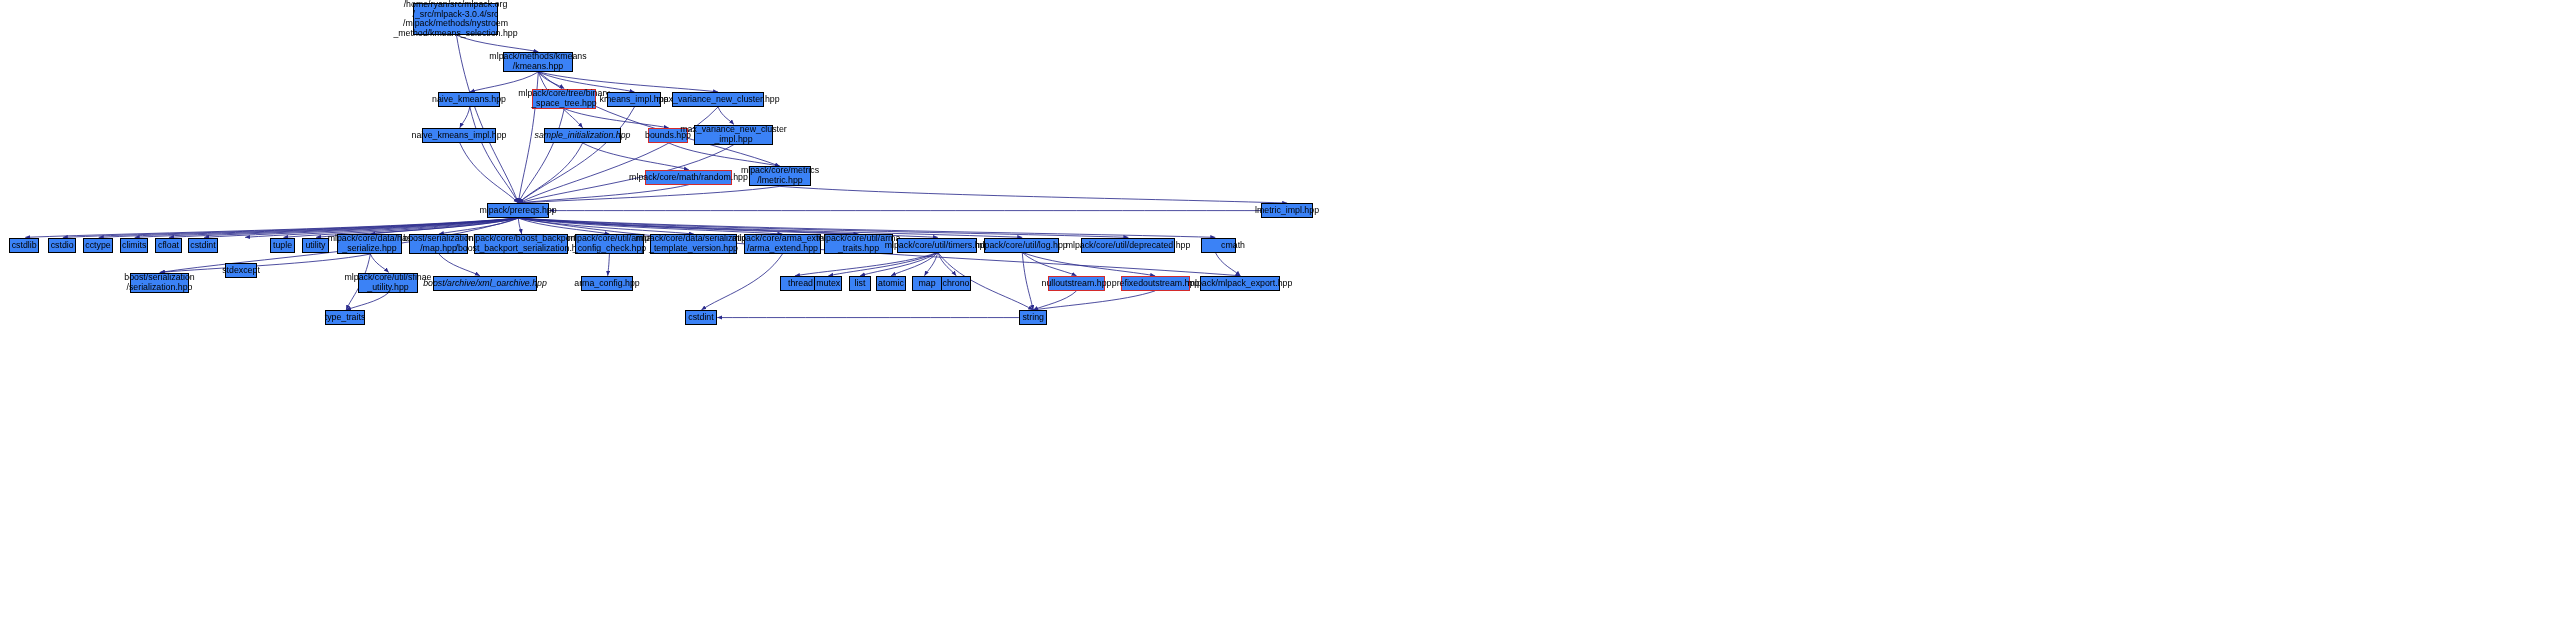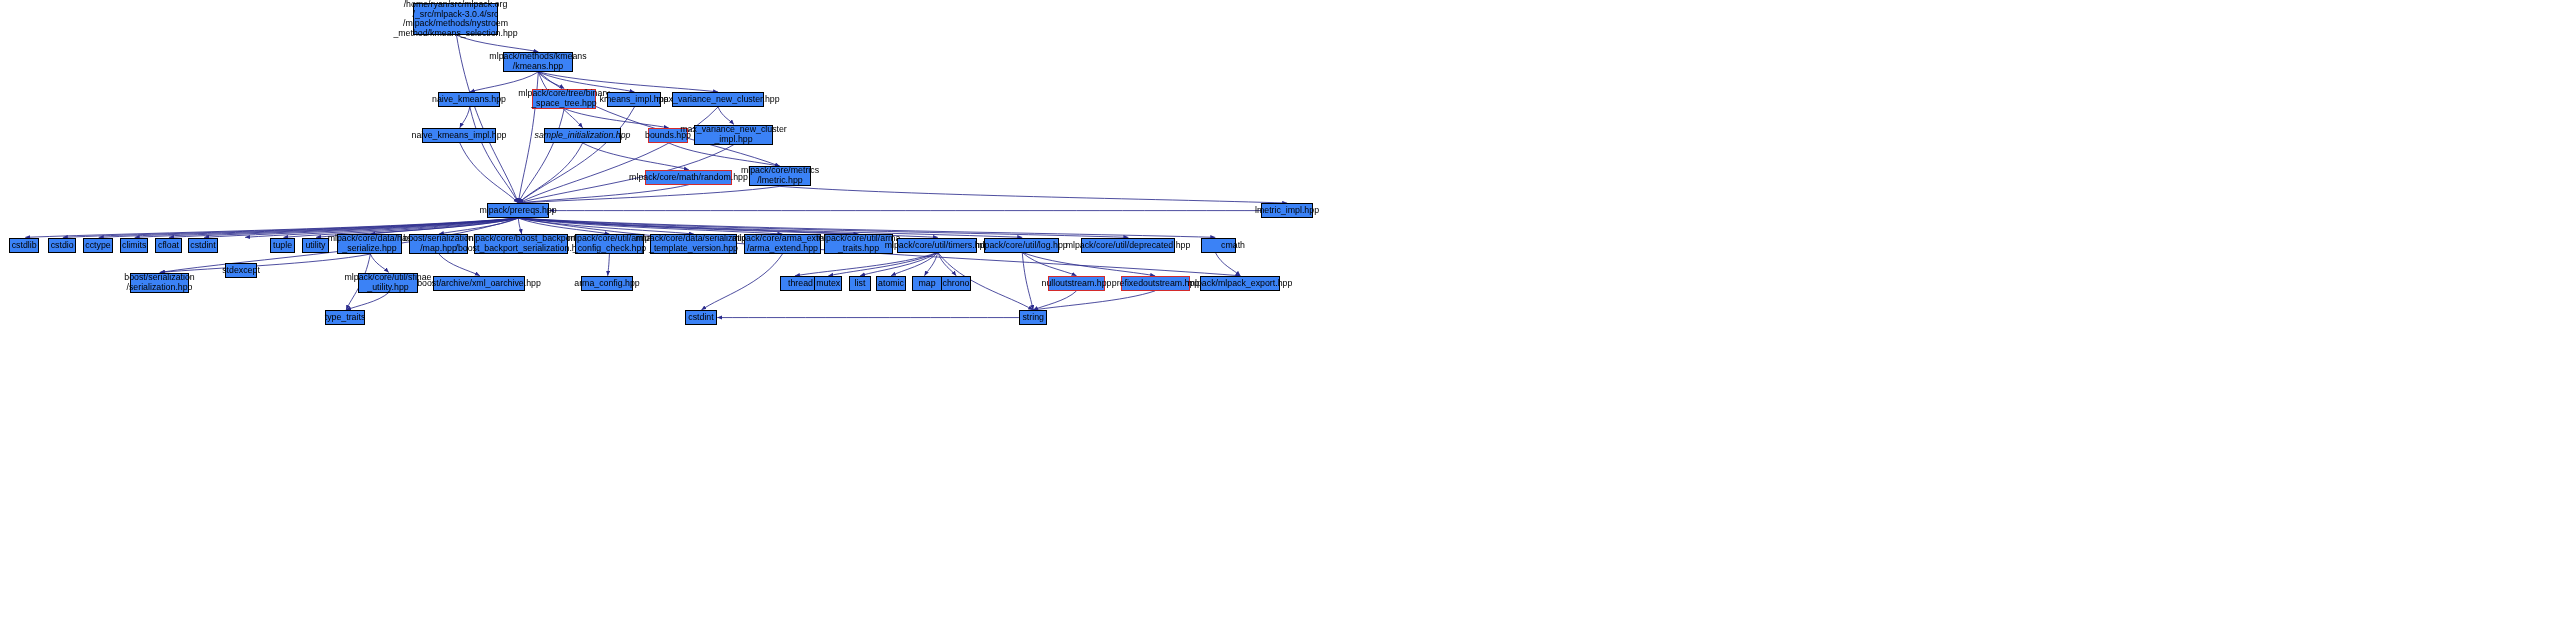--- a/index.html
+++ b/index.html
@@ -142,21 +142,21 @@
       <div class="node plain" style="left: 824px; top: 234px; width: 69px; height: 20px;">mlpack/core/util/arma
 _traits.hpp</div>
       <div class="node plain" style="left: 897px; top: 238px; width: 80px; height: 15px;">mlpack/core/util/timers.hpp</div>
       <div class="node plain" style="left: 984px; top: 238px; width: 75px; height: 15px;">mlpack/core/util/log.hpp</div>
       <div class="node plain" style="left: 1081px; top: 238px; width: 94px; height: 15px;">mlpack/core/util/deprecated.hpp</div>
       <div class="node plain" style="left: 1201px; top: 238px; width: 28.4px; height: 15px; padding-left: 31px;">cmath</div>
       <div class="node plain" style="left: 130px; top: 273px; width: 59px; height: 20px;">boost/serialization
 /serialization.hpp</div>
       <div class="node plain" style="left: 358px; top: 273px; width: 60px; height: 20px;">mlpack/core/util/sfinae
 _utility.hpp</div>
-      <div class="node plain" style="left: 433px; top: 276px; width: 92px; height: 15px;">boost/archive/xml_oarchive.hpp</div>
+      <div class="node plain" style="left: 433px; top: 276px; width: 104px; height: 15px; font-style: italic;">boost/archive/xml_oarchive.hpp</div>
       <div class="node plain" style="left: 581px; top: 276px; width: 52px; height: 15px;">arma_config.hpp</div>
       <div class="node plain" style="left: 780px; top: 276px; width: 41px; height: 15px;">thread</div>
       <div class="node plain" style="left: 814px; top: 276px; width: 28.4px; height: 15px;">mutex</div>
       <div class="node plain" style="left: 849px; top: 276px; width: 22px; height: 15px;">list</div>
       <div class="node plain" style="left: 876px; top: 276px; width: 30px; height: 15px;">atomic</div>
       <div class="node plain" style="left: 912px; top: 276px; width: 30px; height: 15px;">map</div>
       <div class="node plain" style="left: 941px; top: 276px; width: 30px; height: 15px;">chrono</div>
       <div class="node red" style="left: 1048px; top: 276px; width: 57px; height: 15px;">nulloutstream.hpp</div>
       <div class="node red" style="left: 1121px; top: 276px; width: 69px; height: 15px;">prefixedoutstream.hpp</div>
       <div class="node plain" style="left: 1200px; top: 276px; width: 80px; height: 15px;">mlpack/mlpack_export.hpp</div>

